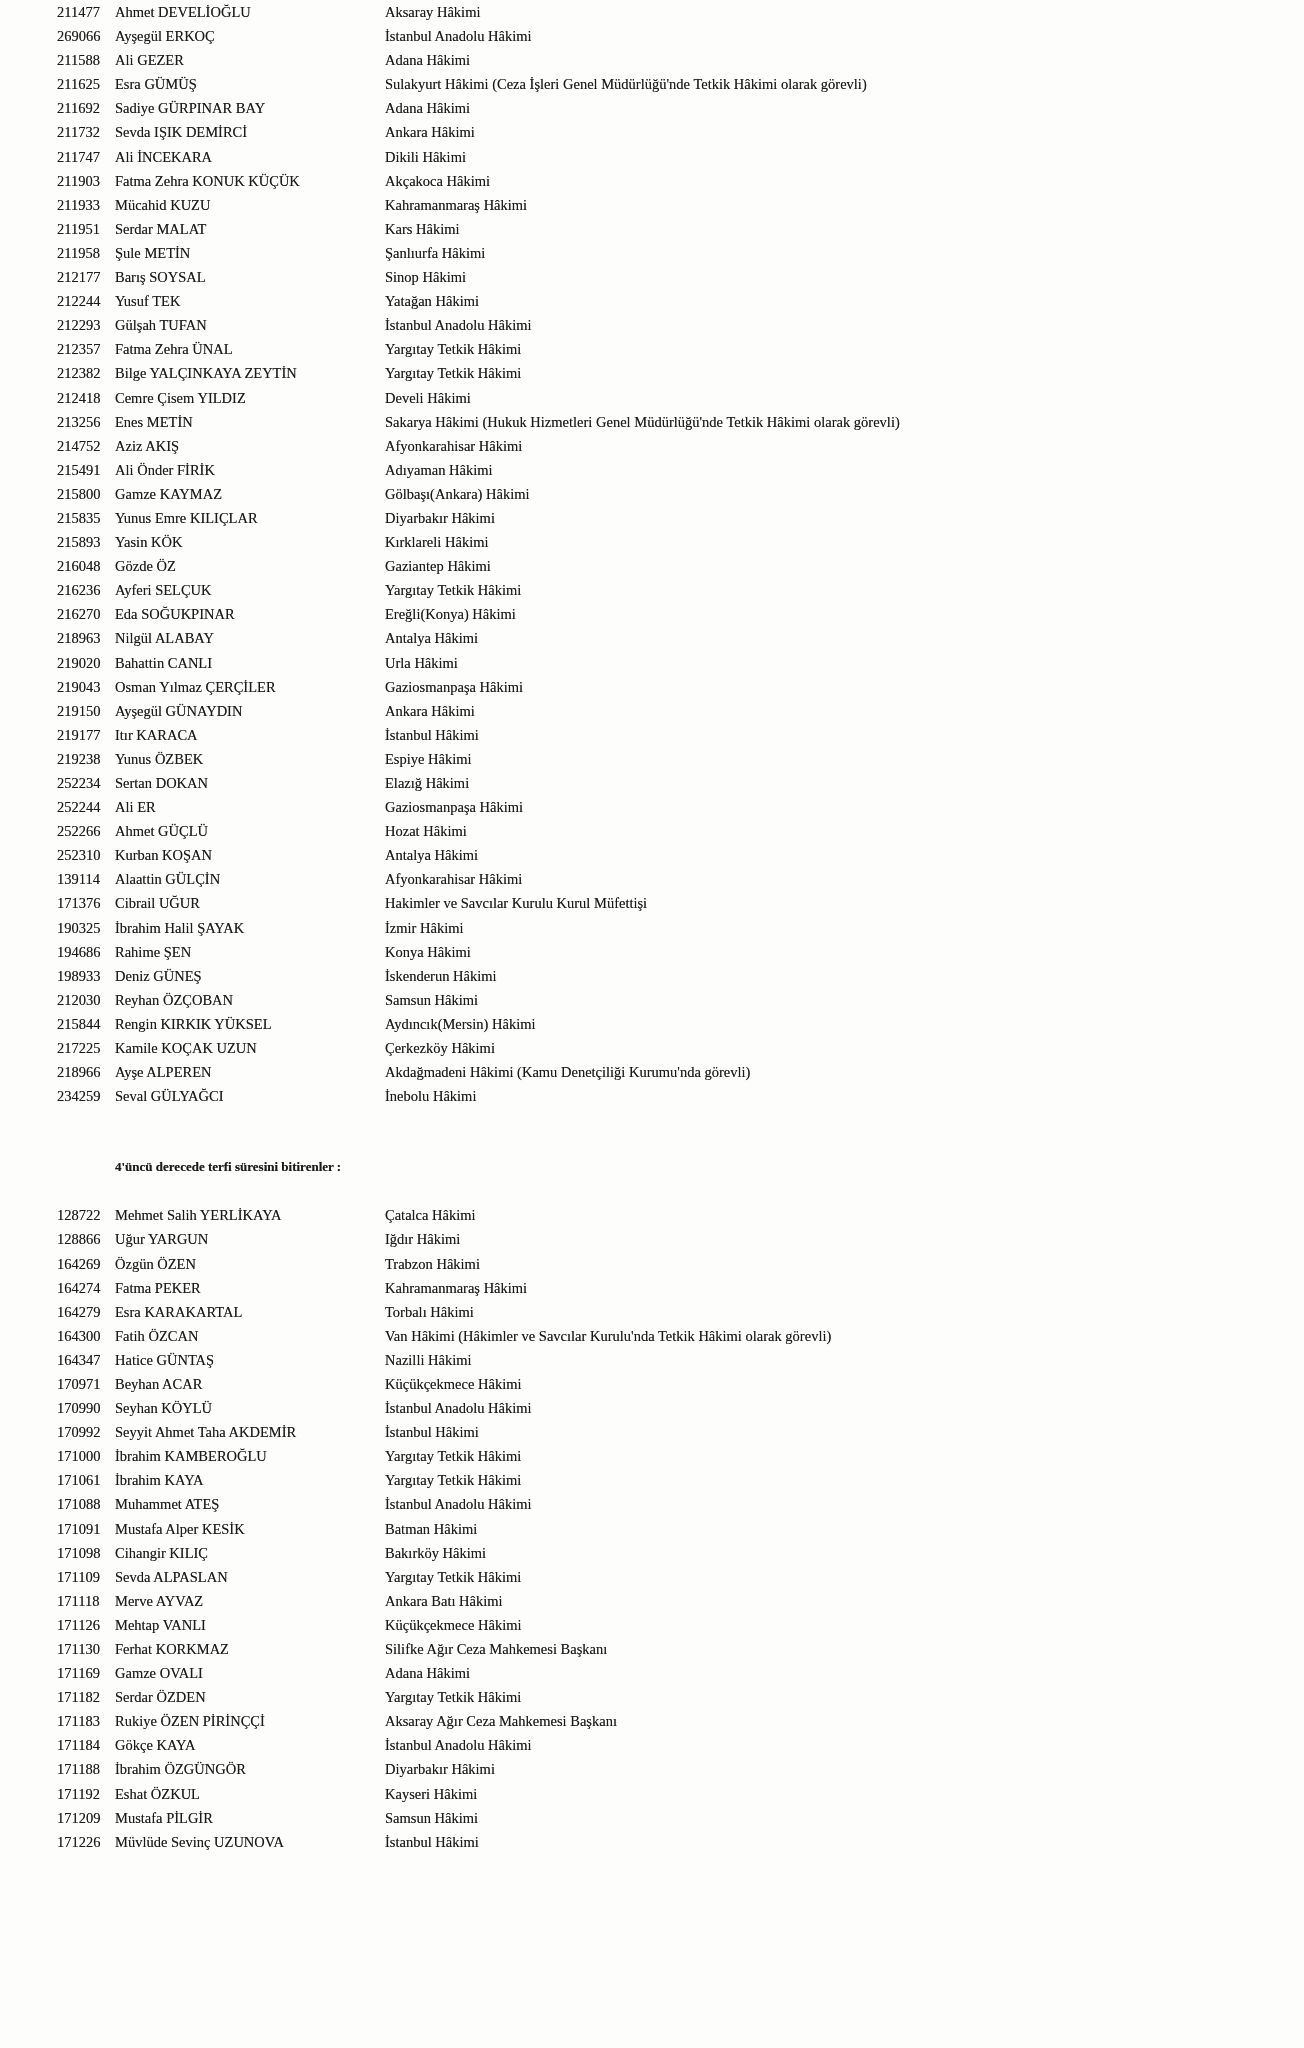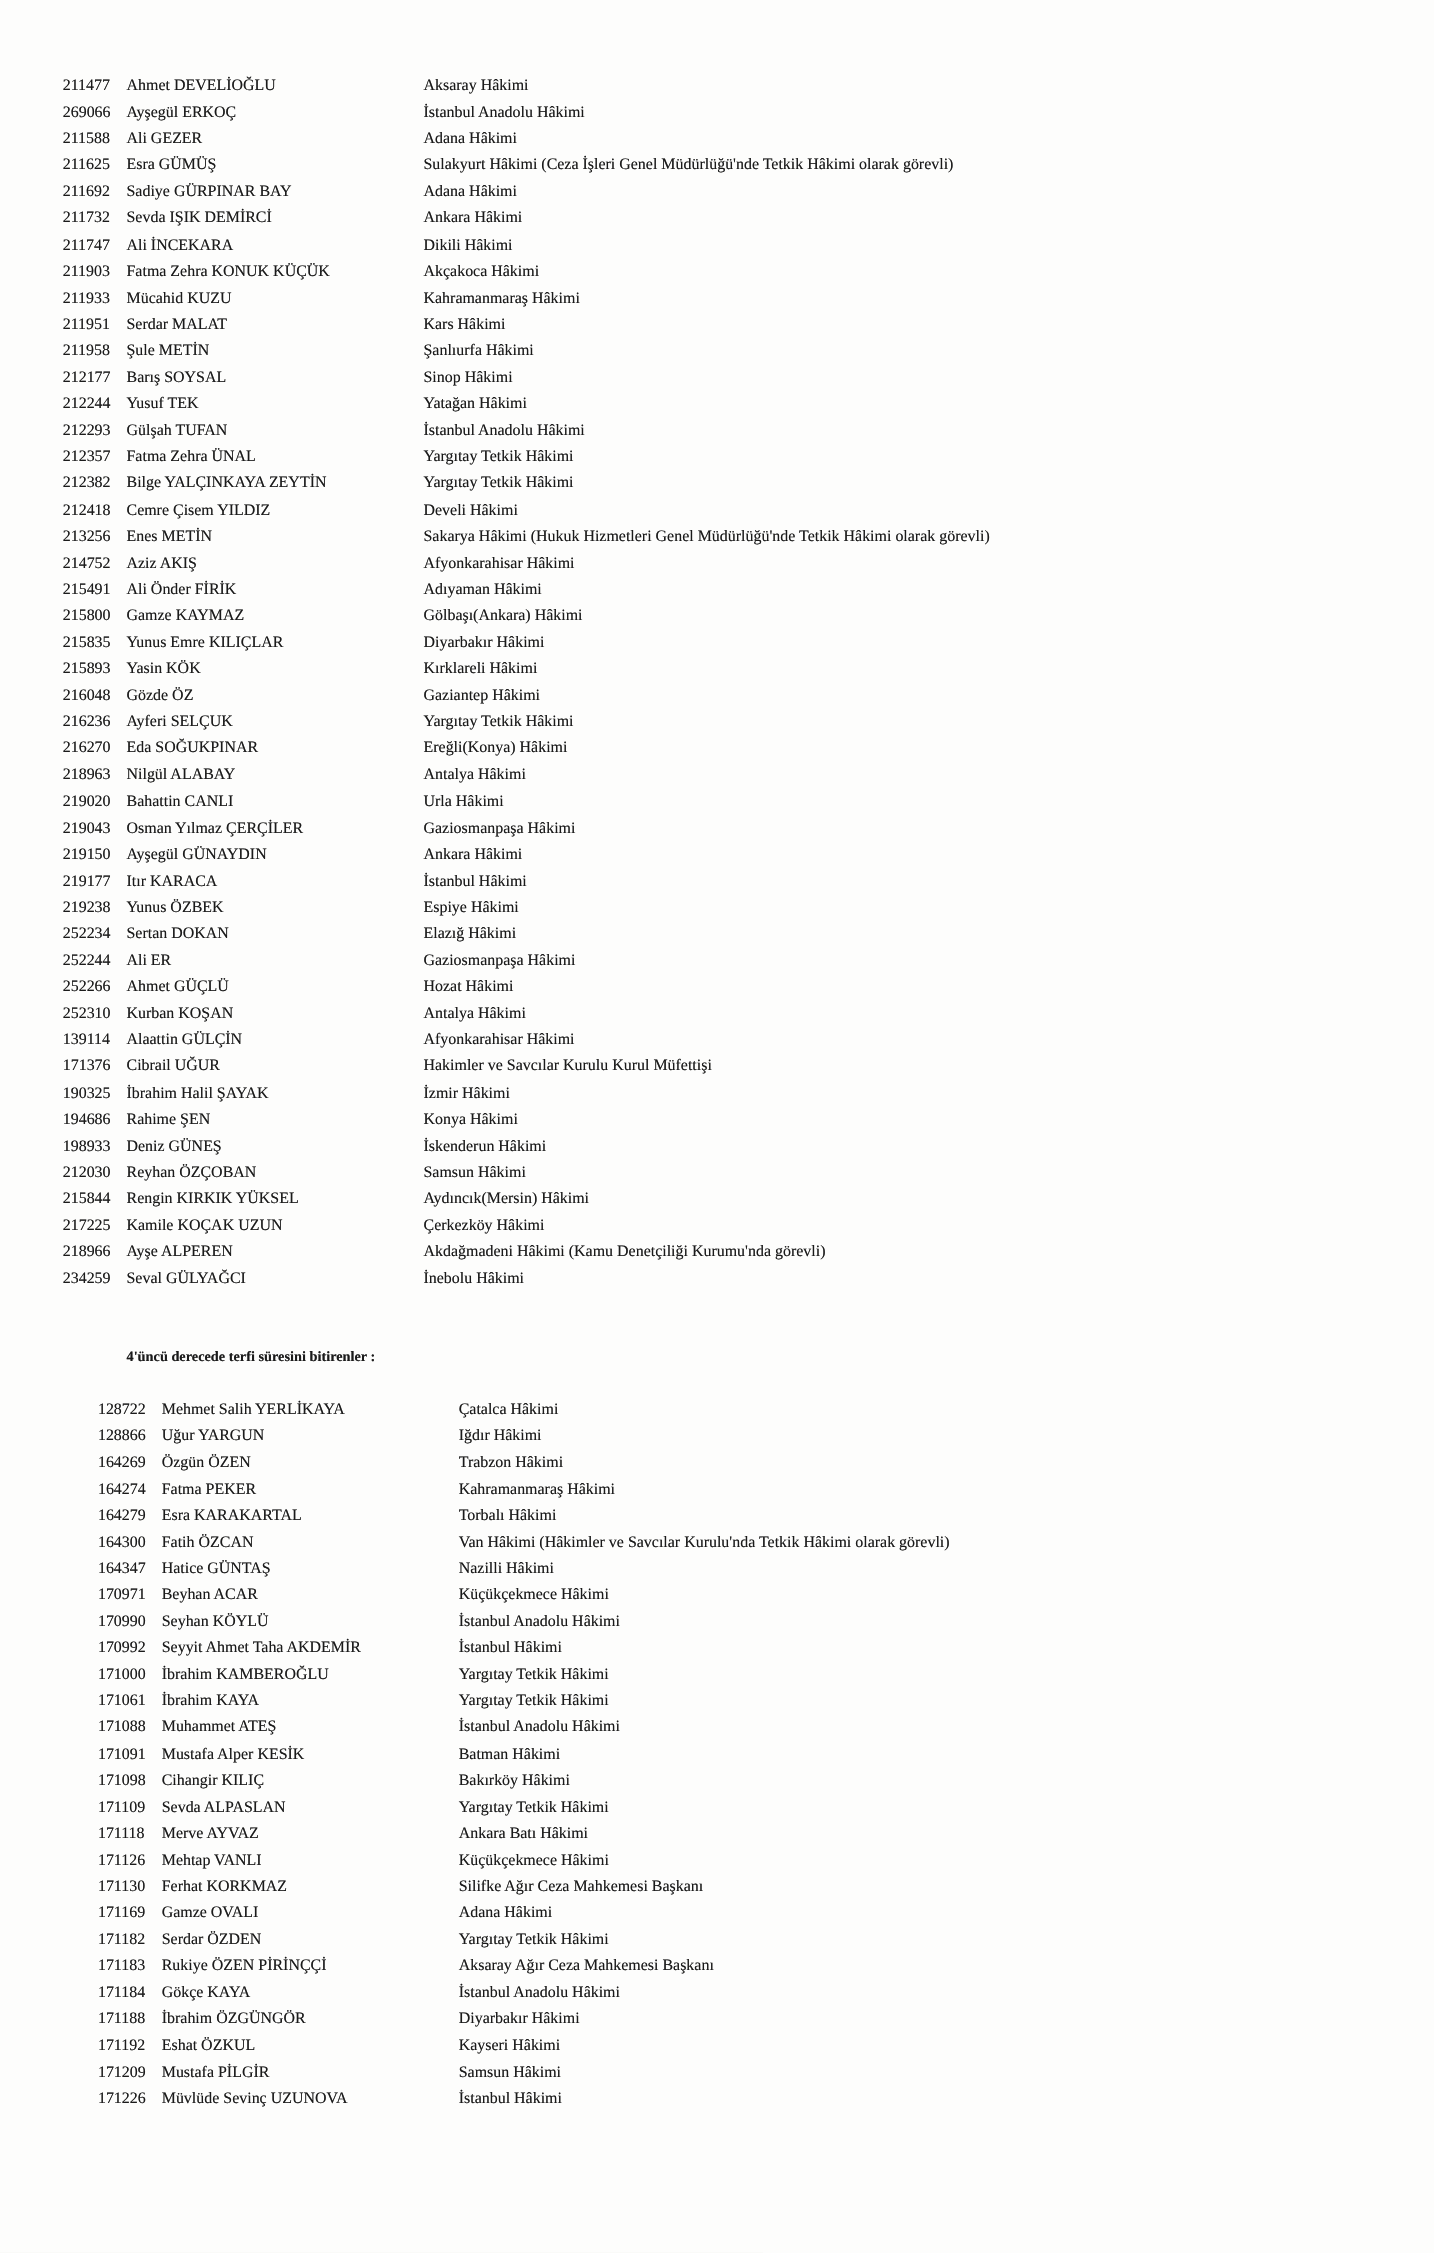--- a/index.html
+++ b/index.html
@@ -12,22 +12,22 @@
     width: 1304px;
     height: 2048px;
     margin: 0 auto;
     background: #fdfdfc;
     font-family: "Liberation Serif", "DejaVu Serif", serif;
     color: #1b1b1b;
     overflow: hidden;
     text-shadow: 0 0 0.5px rgba(20,20,20,0.55);
   }
   .list { position: relative; }
-  #list1 { padding-top: 66px; }
-  #list2 { padding-top: 0; padding-left: 32px; }
+  #list1 { }
+  #list2 { padding-top: 0; }
   .row {
     position: relative;
     height: 24.1px;
     font-size: 14.5px;
     line-height: 24.1px;
     white-space: nowrap;
   }
   .row .no    { position: absolute; left: 57px;  }
   .row .name  { position: absolute; left: 115px; }
   .row .title { position: absolute; left: 385px; }

